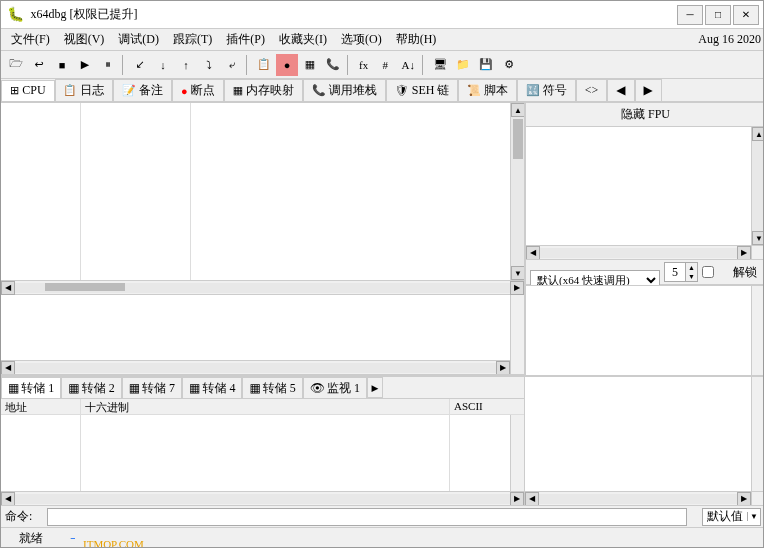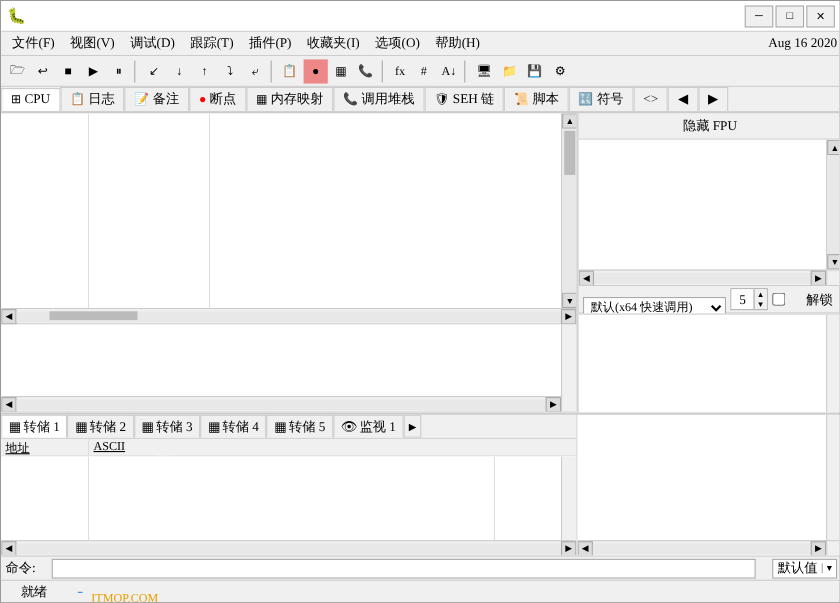--- a/index.html
+++ b/index.html
@@ -209,20 +209,21 @@
     }
   </style>
 </head>
 <body>
 
 <div class="full-layout">
 
   <div class="title-bar">
     <div class="title-bar-left">
       <span class="title-icon">🐛</span>
+      <span>x64dbg [权限已提升]</span>
     </div>
     <div class="title-bar-right">
       <button class="win-btn">─</button>
       <button class="win-btn">□</button>
       <button class="win-btn close">✕</button>
     </div>
   </div>
 
   <div class="menu-bar">
     <span class="menu-item">文件(F)</span>
@@ -404,40 +405,41 @@
         <div class="bottom-tab active">
           <span>▦</span>
           <span>转储 1</span>
         </div>
         <div class="bottom-tab">
           <span>▦</span>
           <span>转储 2</span>
         </div>
         <div class="bottom-tab">
           <span>▦</span>
-          <span>转储 3</span>
+          <span>转储 7</span>
         </div>
         <div class="bottom-tab">
           <span>▦</span>
           <span>转储 4</span>
         </div>
         <div class="bottom-tab">
           <span>▦</span>
           <span>转储 5</span>
         </div>
         <div class="bottom-tab">
           <span>👁</span>
           <span>监视 1</span>
         </div>
         <div class="bottom-nav">▶</div>
       </div>
 
       <div style="flex:1; display:flex; flex-direction:column; overflow:hidden; background:#fff;">
-        <div style="display:flex; background:#f0f0f0; border-bottom:1px solid #ddd; height:16px;text-decoration:underline;">
+        <div style="display:flex; background:#f0f0f0; border-bottom:1px solid #ddd; height:16px;">
           <div style="width:80px; border-right:1px solid #ddd; padding:1px 4px; font-size:11px;">地址</div>
+          <div style="flex:1; border-right:1px solid #ddd; padding:1px 4px; font-size:11px;">十六进制</div>
           <div style="width:60px; padding:1px 4px; font-size:11px;">ASCII</div>
           <div style="width:14px; background:#f0f0f0;"></div>
         </div>
         <div style="flex:1; display:flex; overflow:hidden; background:#fff;">
           <div style="width:80px; border-right:1px solid #ddd; background:#fff;"></div>
           <div style="flex:1; border-right:1px solid #ddd; background:#fff;"></div>
           <div style="width:60px; background:#fff;"></div>
           <div style="width:14px; background:#f0f0f0; border-left:1px solid #ccc;"></div>
         </div>
 

